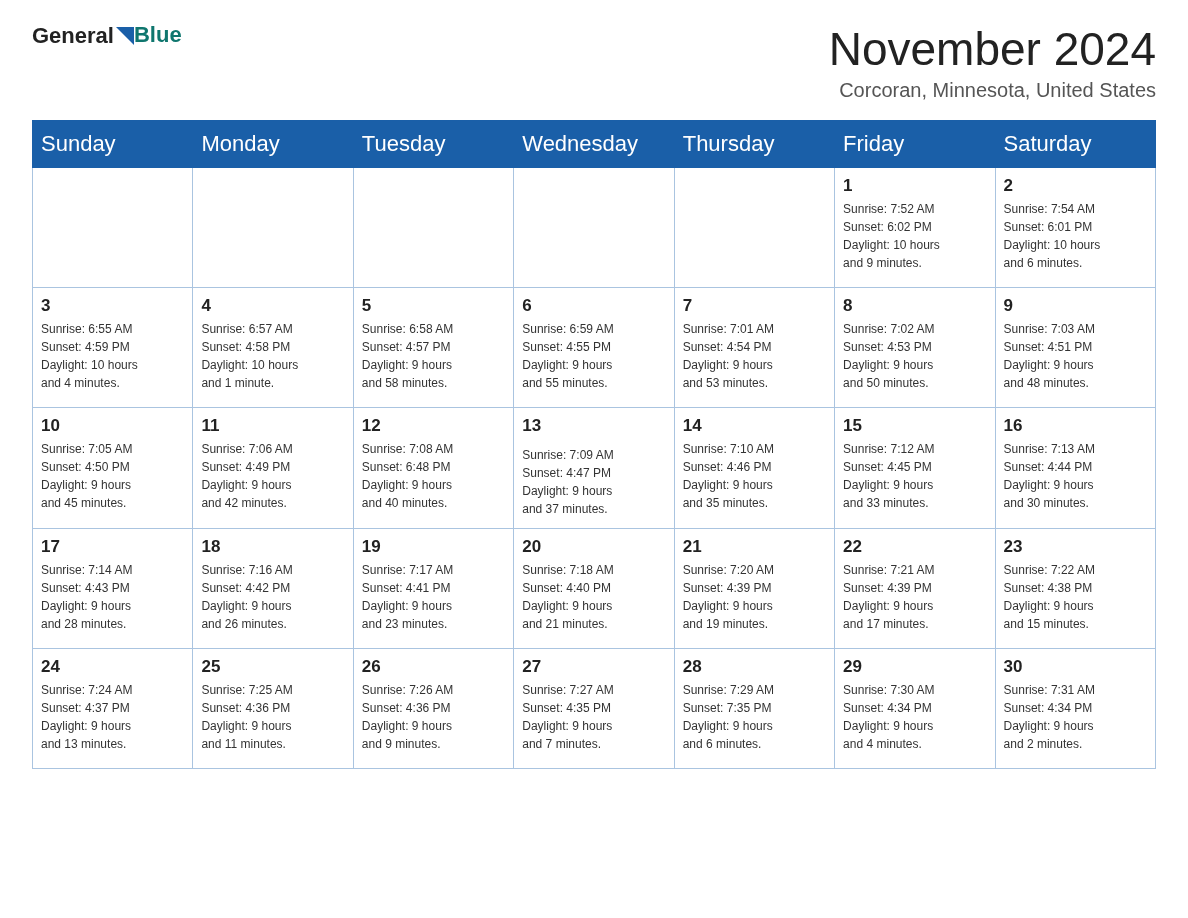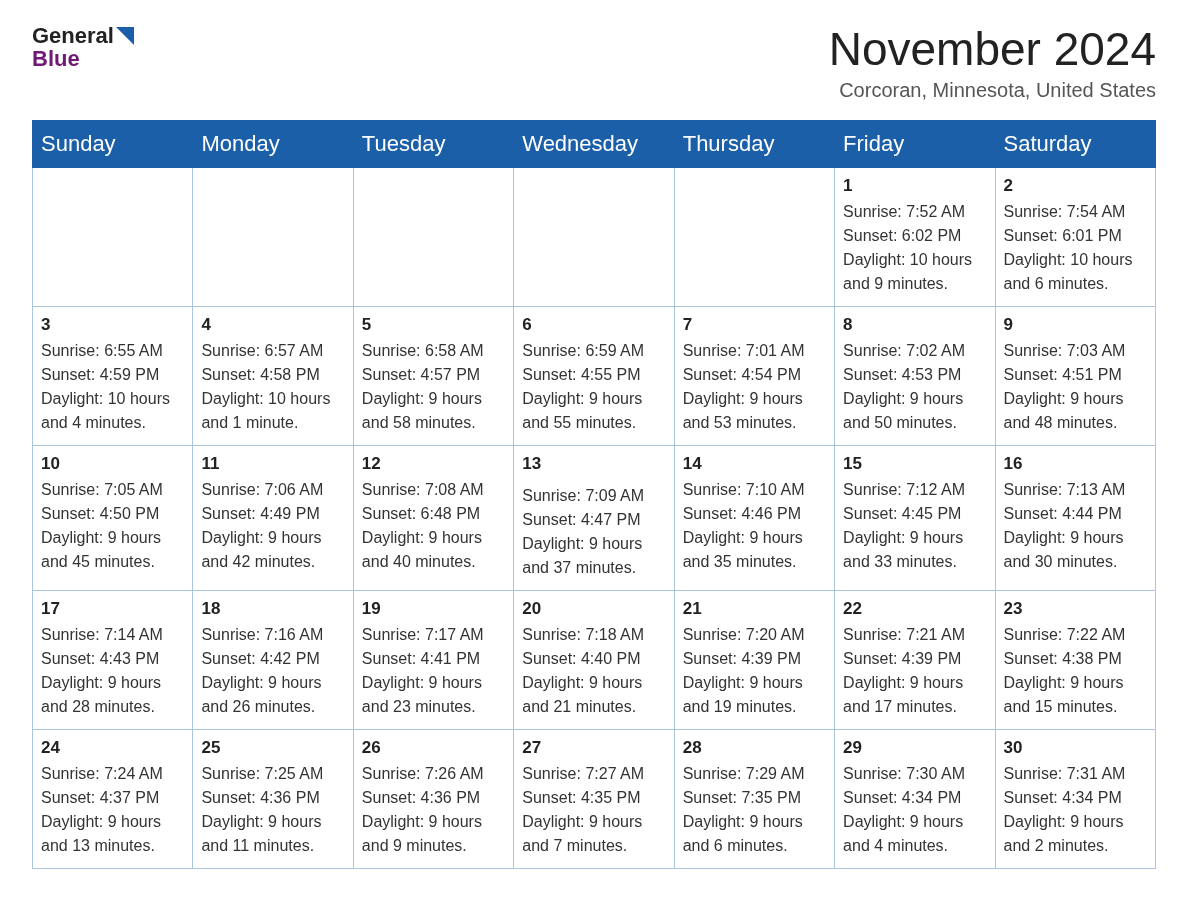--- a/index.html
+++ b/index.html
@@ -11,31 +11,31 @@
       min-height: 918px;
     }
     .header-area {
       display: flex;
       justify-content: space-between;
       align-items: flex-start;
       margin-bottom: 18px;
     }
     .logo {
       display: flex;
-      flex-direction: column;
+      flex-direction: row;
       align-items: flex-start;
     }
     .logo-text {
       font-size: 22px;
       font-weight: bold;
       color: #222;
       line-height: 1.1;
     }
     .logo-blue {
-      color: #701a75;
+      color: #0f766e;
       font-size: 22px;
       font-weight: bold;
       margin-top: -2px;
     }
     .title-area {
       text-align: right;
     }
     .month-title {
       font-size: 46px;
       font-weight: normal;
@@ -68,21 +68,21 @@
       min-height: 100px;
       height: 120px;
     }
     .day-num {
       font-size: 17px;
       color: #222;
       font-weight: bold;
       margin-bottom: 4px;
     }
     .day-info {
-      font-size: 16px;
+      font-size: 12px;
       color: #333;
       line-height: 1.5;
     }
     .empty-cell {
       background: #fff;
     }
     .row-border td {
       border-top: 2px solid #5588bb;
     }
   </style>

